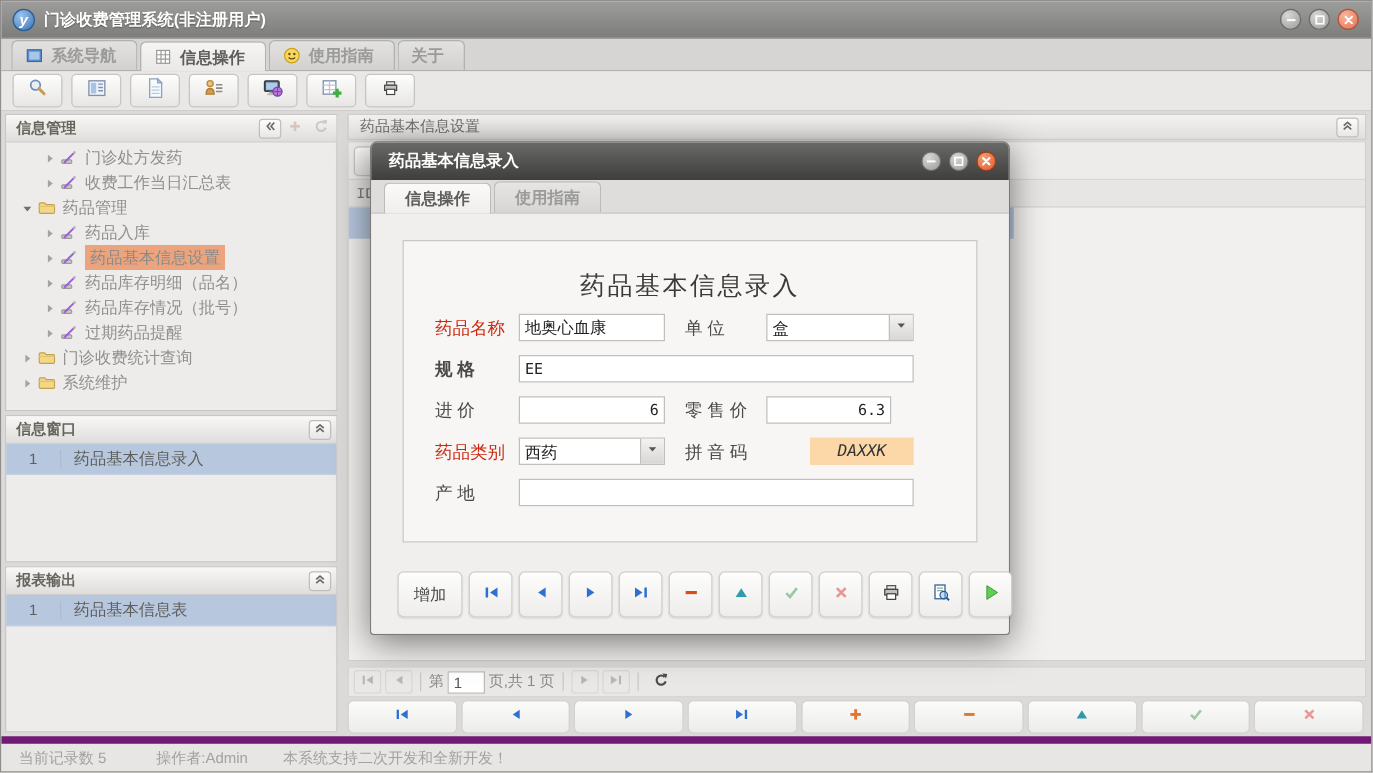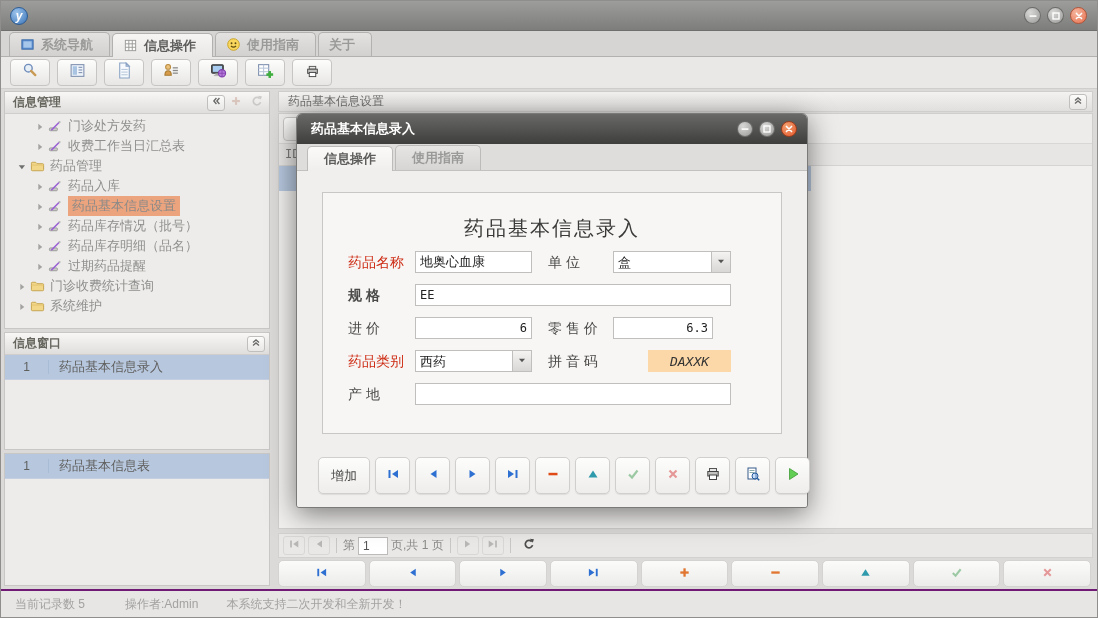--- a/index.html
+++ b/index.html
@@ -89,21 +89,21 @@
   .pgsep { width:1px; height:15px; background:#c8c7c5; margin:0 3px; }
   .pginput { width:30px; height:18px; border:1px solid #bcbbb9; background:#fff; font-size:12px;
     text-align:left; padding-left:4px; color:#555; }
 
   .navrow { position:absolute; left:0; right:2px; top:471px; height:27px; display:flex; gap:3px; }
   .navbtn { flex:1; border:1px solid #d4d3d1; border-radius:5px; background:linear-gradient(#fbfbfa,#ececea);
     display:flex; align-items:center; justify-content:center; }
 
   
   .statusbar { position:absolute; left:0; right:0; bottom:0; height:28px; background:#e7e6e4;
-    border-top:2px solid #701a75; display:flex; align-items:center; font-size:12px; color:#a3a2a0; }
+    border-top:6px solid #701a75; display:flex; align-items:center; font-size:12px; color:#a3a2a0; }
   .statusbar span { margin-left:14px; }
   .statusbar .op { margin-left:40px; }
   .statusbar .msg { margin-left:28px; }
 
   
   .dialog { position:absolute; left:295px; top:112px; width:512px; height:395px; background:#f1f0ee;
     border:1px solid #7a7a78; border-radius:6px 6px 3px 3px; box-shadow:0 6px 28px rgba(0,0,0,.5); }
   .dlg-titlebar { height:30px; background:linear-gradient(#69696 7,#3e3e3c); background:linear-gradient(#696967,#3e3e3c);
     border-radius:5px 5px 0 0; display:flex; align-items:center; padding:0 8px 0 14px; }
   .dlg-titlebar .dtitle { color:#fff; font-size:13px; font-weight:bold; }
@@ -136,20 +136,21 @@
     font-size:13px; color:#4a4a48; box-shadow:0 1px 1px rgba(0,0,0,.08); }
   .dbtn.wide { width:52px; }
 </style>
 </head>
 <body>
 
 <div class="app">
 
   <div class="titlebar">
     <div class="logo">y</div>
+    <div class="title">门诊收费管理系统(非注册用户)</div>
     <div class="win-controls">
       <div class="wbtn">
           <span>
             <svg width="12" height="12" viewBox="0 0 14 14">
               <rect x="3" y="6.2" width="8" height="1.8" fill="#fff"></rect>
             </svg>
           </span>
         </div>
       <div class="wbtn">
           <span>
@@ -391,36 +392,36 @@
                   <path d="M5.5 3.5 L10.5 7.5 L5.5 11.5 Z" fill="#a3a3a1"></path>
                 </svg>
               </span>
               <span class="nicon">
                 <svg width="15" height="15" viewBox="0 0 16 16">
                   <rect x="1.5" y="9.5" width="8.5" height="3" rx="1" fill="#c9c9c7" stroke="#9a9a98"></rect>
                   <line x1="3.5" y1="12" x2="12" y2="3.5" stroke="#9a5fd6" stroke-width="1.7"></line>
                   <circle cx="12.3" cy="3.2" r="1.2" fill="#b8b8b6"></circle>
                 </svg>
               </span>
-              <span class="tlabel">药品库存情况（批号）</span>
+              <span class="tlabel">药品库存明细（品名）</span>
             </div>
             <div class="trow lvl1">
               <span class="caret">
                 <svg width="11" height="11" viewBox="0 0 14 14">
                   <path d="M5.5 3.5 L10.5 7.5 L5.5 11.5 Z" fill="#a3a3a1"></path>
                 </svg>
               </span>
               <span class="nicon">
                 <svg width="15" height="15" viewBox="0 0 16 16">
                   <rect x="1.5" y="9.5" width="8.5" height="3" rx="1" fill="#c9c9c7" stroke="#9a9a98"></rect>
                   <line x1="3.5" y1="12" x2="12" y2="3.5" stroke="#9a5fd6" stroke-width="1.7"></line>
                   <circle cx="12.3" cy="3.2" r="1.2" fill="#b8b8b6"></circle>
                 </svg>
               </span>
-              <span class="tlabel">药品库存明细（品名）</span>
+              <span class="tlabel">药品库存情况（批号）</span>
             </div>
             <div class="trow lvl1">
               <span class="caret">
                 <svg width="11" height="11" viewBox="0 0 14 14">
                   <path d="M5.5 3.5 L10.5 7.5 L5.5 11.5 Z" fill="#a3a3a1"></path>
                 </svg>
               </span>
               <span class="nicon">
                 <svg width="15" height="15" viewBox="0 0 16 16">
                   <rect x="1.5" y="9.5" width="8.5" height="3" rx="1" fill="#c9c9c7" stroke="#9a9a98"></rect>
@@ -477,20 +478,33 @@
         </div>
         <div id="info-window-rows">
             <div class="lrow">
               <span class="idx">1</span>
               <span class="llabel">药品基本信息录入</span>
             </div>
           </div>
       </div>
 
       <div class="panel" style="top:364px; height:133px;">
+        <div class="panel-header">
+          <span>报表输出</span>
+          <span class="ph-tools">
+              <span class="phbtn">
+                <span><svg width="12" height="12" viewBox="0 0 14 14">
+                    <g fill="none" stroke="#6a6a68" stroke-width="1.6">
+                      <path d="M3.5 7.5 L7 4.5 L10.5 7.5"></path>
+                      <path d="M3.5 11 L7 8 L10.5 11"></path>
+                    </g>
+                  </svg></span>
+              </span>
+            </span>
+        </div>
         <div id="report-rows">
             <div class="lrow">
               <span class="idx">1</span>
               <span class="llabel">药品基本信息表</span>
             </div>
           </div>
       </div>
     </div>
 
     <div class="main">

